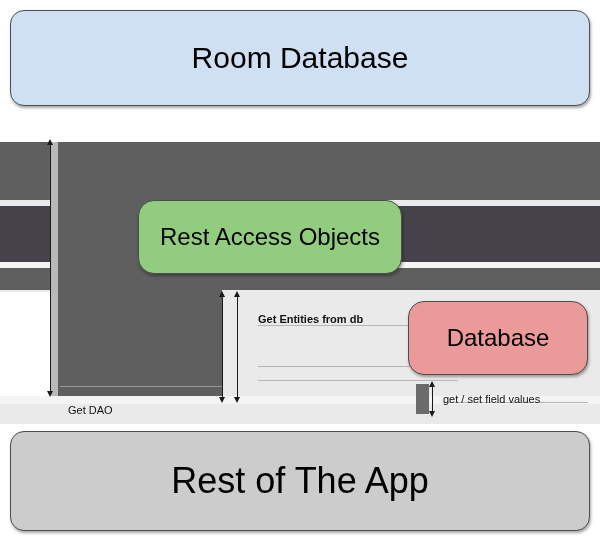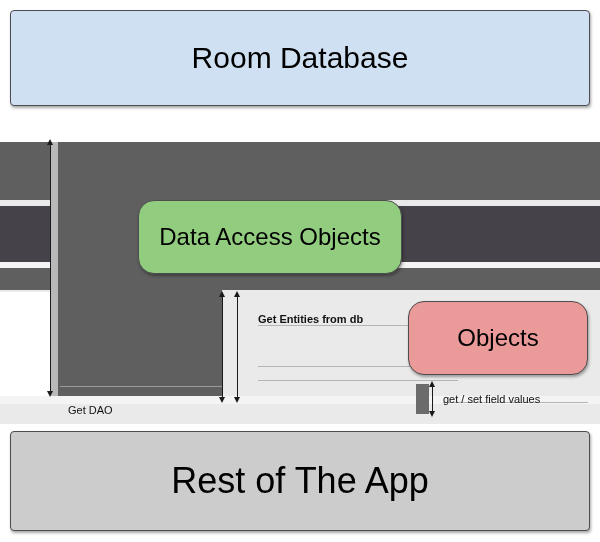--- a/index.html
+++ b/index.html
@@ -25,21 +25,21 @@
   }
   .band-mid-gray  { background: #5f5f5f; }
   .band-dark-gray { background: #454349; }
   .band-light     { background: #eaeaea; }
   .band-faint     { background: #f4f4f4; }
 
   
   .node {
     position: absolute;
     box-sizing: border-box;
-    border-radius: 4px;
+    border-radius: 14px;
     border: 1px solid #4d4d4d;
     display: flex;
     align-items: center;
     justify-content: center;
     text-align: center;
     color: #000000;
     box-shadow: 1px 2px 3px rgba(0,0,0,0.35);
   }
   .node-room {
     left: 10px;  top: 10px;
@@ -142,23 +142,23 @@
   <div class="arrow-head arrow-down" style="left:429px; top:411px;"></div>
 
   <div class="band" style="left:60px;  top:386px; width:162px; height:1px; background:#9a9a9a;"></div>
   <div class="band" style="left:258px; top:325px; width:200px; height:1px; background:#b5b5b5;"></div>
   <div class="band" style="left:258px; top:366px; width:200px; height:1px; background:#b5b5b5;"></div>
   <div class="band" style="left:258px; top:380px; width:200px; height:1px; background:#b5b5b5;"></div>
   <div class="band" style="left:443px; top:402px; width:145px; height:1px; background:#b5b5b5;"></div>
 
   <div class="node node-room">Room Database</div>
 
-  <div class="node node-dao">Data Access Objects</div>
+  <div class="node node-dao">Rest Access Objects</div>
 
-  <div class="node node-entities">Objects</div>
+  <div class="node node-entities">Database</div>
 
   <div class="node node-rest">Rest of The App</div>
 
   <div class="edge-label lbl-getdao">Get DAO</div>
 
   <div class="edge-label lbl-getent">Get Entities from db</div>
 
 
   <div class="edge-label lbl-getset">get / set field values</div>
 

